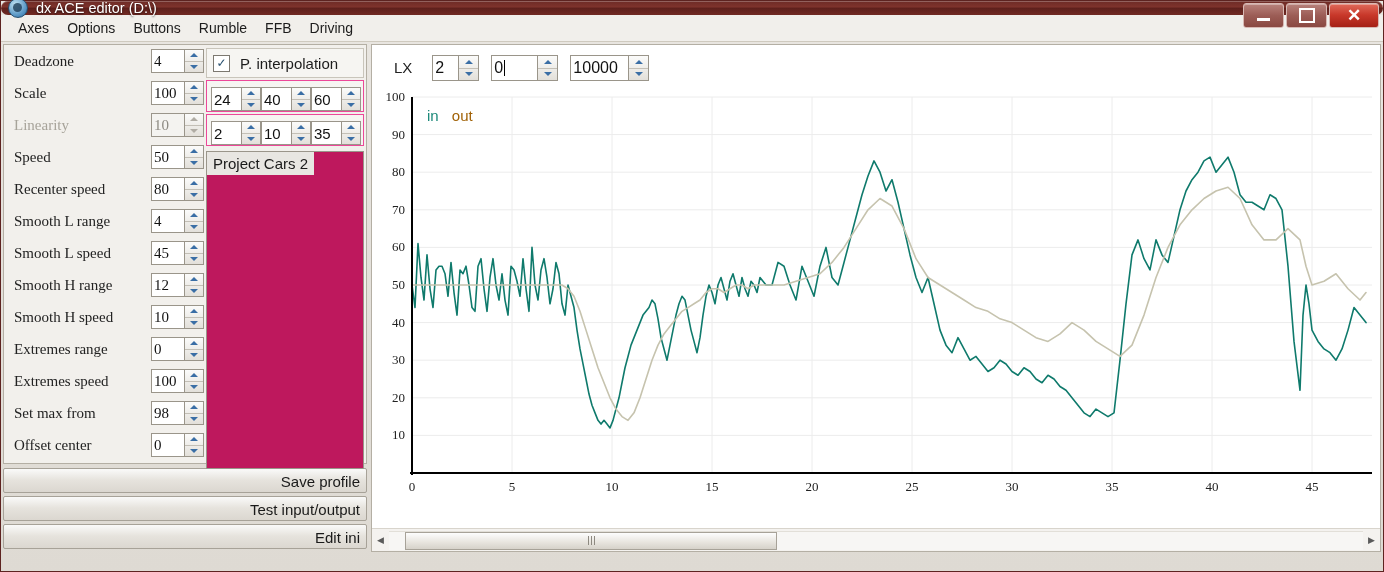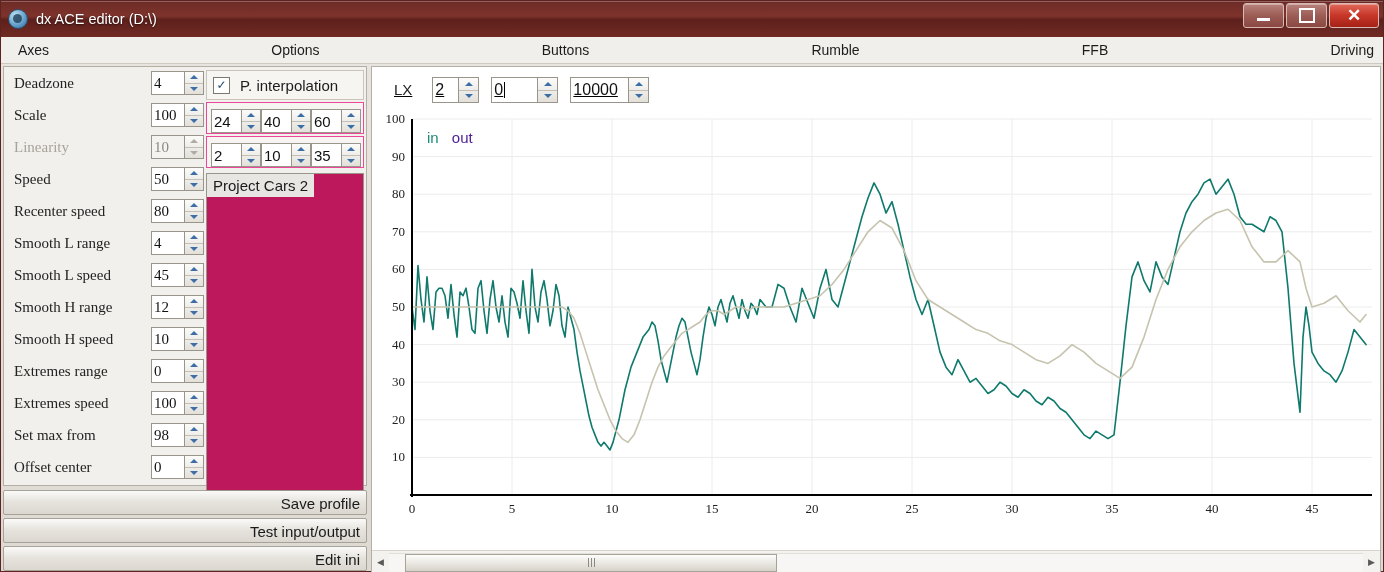--- a/index.html
+++ b/index.html
@@ -8,25 +8,26 @@
     font-family:"Liberation Sans",sans-serif;
     background:#d7d3cc;
   }
   .app{
     position:relative;width:1384px;height:572px;
     background:linear-gradient(#e9e6e1,#dedad3);
     border:1px solid #5d2320;box-sizing:border-box;
   }
   
   .titlebar{
-    position:relative;height:36px;
+    position:relative;height:14px;
     background:linear-gradient(to bottom,#6d2b26 0%,#7e332c 42%,#5e201c 52%,#712a24 100%);
     border-bottom:1px solid #enone;
     display:flex;align-items:center;
     box-shadow:inset 0 1px 0 rgba(255,255,255,.25);
+    border-radius:16px;
   }
   .title-ico{
     width:18px;height:18px;margin-left:7px;border-radius:50%;
     background:radial-gradient(circle at 35% 30%,#bfe2f2,#4f8fc0 70%,#2c5c85);
     border:1px solid #27506f;position:relative;flex:0 0 auto;
   }
   .title-ico:after{
     content:"";position:absolute;left:4px;top:4px;width:9px;height:9px;
     background:#1d3d57;border-radius:50%;opacity:.8;
   }
@@ -44,21 +45,21 @@
   .wbtn.close{
     width:48px;
     background:linear-gradient(to bottom,#e06a5a,#c8382a 48%,#a52015);
   }
   .wbtn .glyph-min{width:13px;height:3px;background:#fff;margin-top:7px;}
   .wbtn .glyph-max{width:12px;height:11px;border:2px solid #fff;}
   .wbtn .glyph-x{font-size:17px;font-weight:bold;line-height:1;}
   
   .menubar{
     height:26px;background:#f1efeb;display:flex;align-items:center;
-    padding-left:8px;border-bottom:1px solid #cfcabf;justify-content:space-between;
+    padding-left:8px;border-bottom:1px solid #cfcabf;
   }
   .menu-item{
     font-size:14px;color:#1c1c1c;padding:3px 9px;cursor:default;white-space:nowrap;
   }
   
   .content{position:relative;height:512px;}
   .left-pane{
     position:absolute;left:2px;top:2px;width:364px;height:506px;
   }
   .params{
@@ -126,35 +127,35 @@
     background:linear-gradient(to bottom,#fafaf9,#e6e3dd 48%,#dbd7d0);
     border:1px solid #a7a298;border-radius:2px;
     font-size:15px;color:#1a1a1a;font-family:"Liberation Sans",sans-serif;
     text-align:right;line-height:23px;cursor:default;
   }
   
   .right-pane{
     position:absolute;left:370px;top:2px;right:2px;bottom:2px;
     background:#fff;border:1px solid #b4afa4;box-sizing:border-box;
   }
-  .toolbar{height:44px;display:flex;align-items:center;padding-left:22px;text-decoration:underline;}
+  .toolbar{height:44px;display:flex;align-items:center;padding-left:22px;}
   .tb-label{font-size:15px;color:#222;margin-right:20px;}
   .tb-spin{margin-right:12px;}
   .tb-spin .val{width:26px;height:26px;font-size:16px;}
   .tb-spin .btns{width:21px;height:26px;}
   .tb-spin.wide .val{width:46px;}
   .tb-spin.wide2 .val{width:58px;}
   .tb-spin .val.focused{caret-color:#000;}
   .caret{display:inline-block;width:1px;height:16px;background:#000;margin-left:1px;}
   .plotwrap{position:relative;height:420px;}
   .legend{
     position:absolute;left:55px;top:18px;font-size:15px;z-index:5;
   }
   .legend .in{color:#1d8a7a;}
-  .legend .out{color:#4c1d95;margin-left:9px;}
+  .legend .out{color:#a16207;margin-left:9px;}
   svg.plot{display:block;}
   .scrollrow{
     position:absolute;left:0;right:0;bottom:0;height:22px;
     display:flex;align-items:center;background:#f4f2ef;border-top:1px solid #d8d4cc;
   }
   .sb-arrow{
     width:17px;height:20px;display:flex;align-items:center;justify-content:center;
     color:#5a5a5a;font-size:9px;
   }
   .sb-track{

